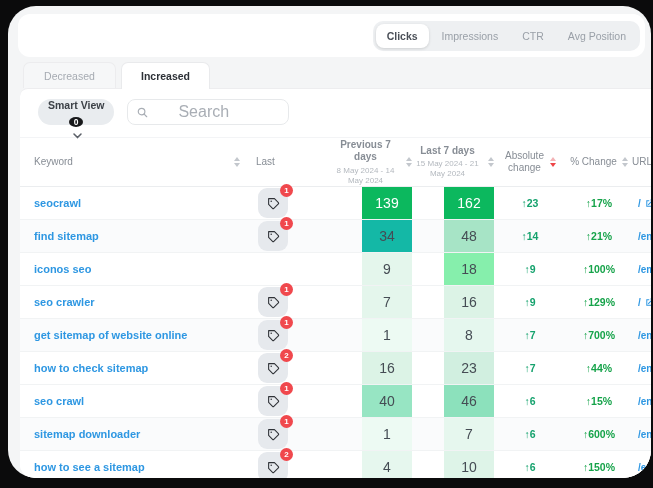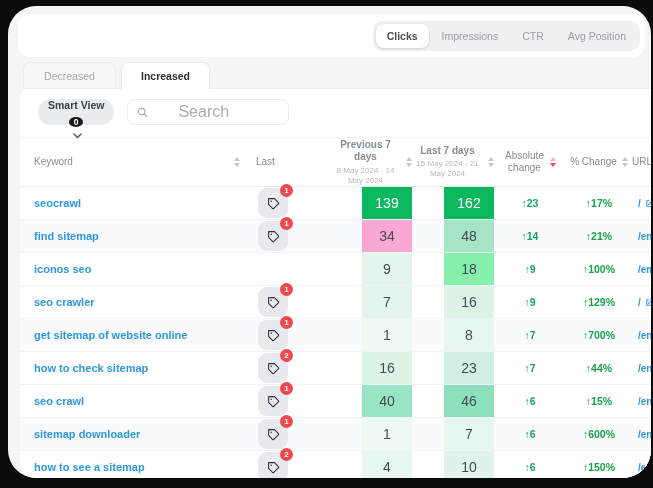--- a/index.html
+++ b/index.html
@@ -251,21 +251,21 @@
             <span class="tag-chip">
               <span style="display:flex;">
                 <svg width="13" height="13" viewBox="0 0 24 24" fill="none" stroke="#2f3237" stroke-width="2" stroke-linejoin="round">
                     <path d="M21 12.6l-8.4 8.4a1.7 1.7 0 0 1-2.4 0L3 13.8V3h10.8L21 10.2a1.7 1.7 0 0 1 0 2.4z"></path>
                     <circle cx="7.8" cy="7.8" r="1.4" fill="#2f3237" stroke="none"></circle>
                   </svg>
               </span>
               <span class="tag-badge">1</span>
             </span>
           </div>
-          <div class="td td-val" style="background: #f9a8d4;">34</div>
+          <div class="td td-val" style="background: #14b8a6;">34</div>
           <div class="td td-val" style="background: rgb(167, 228, 198);">48</div>
           <div class="td td-abs">↑14</div>
           <div class="td td-pct">↑21%</div>
           <div class="td td-url">
             <a>
               <span>/en/</span>
 
             </a>
           </div>
         </div>

